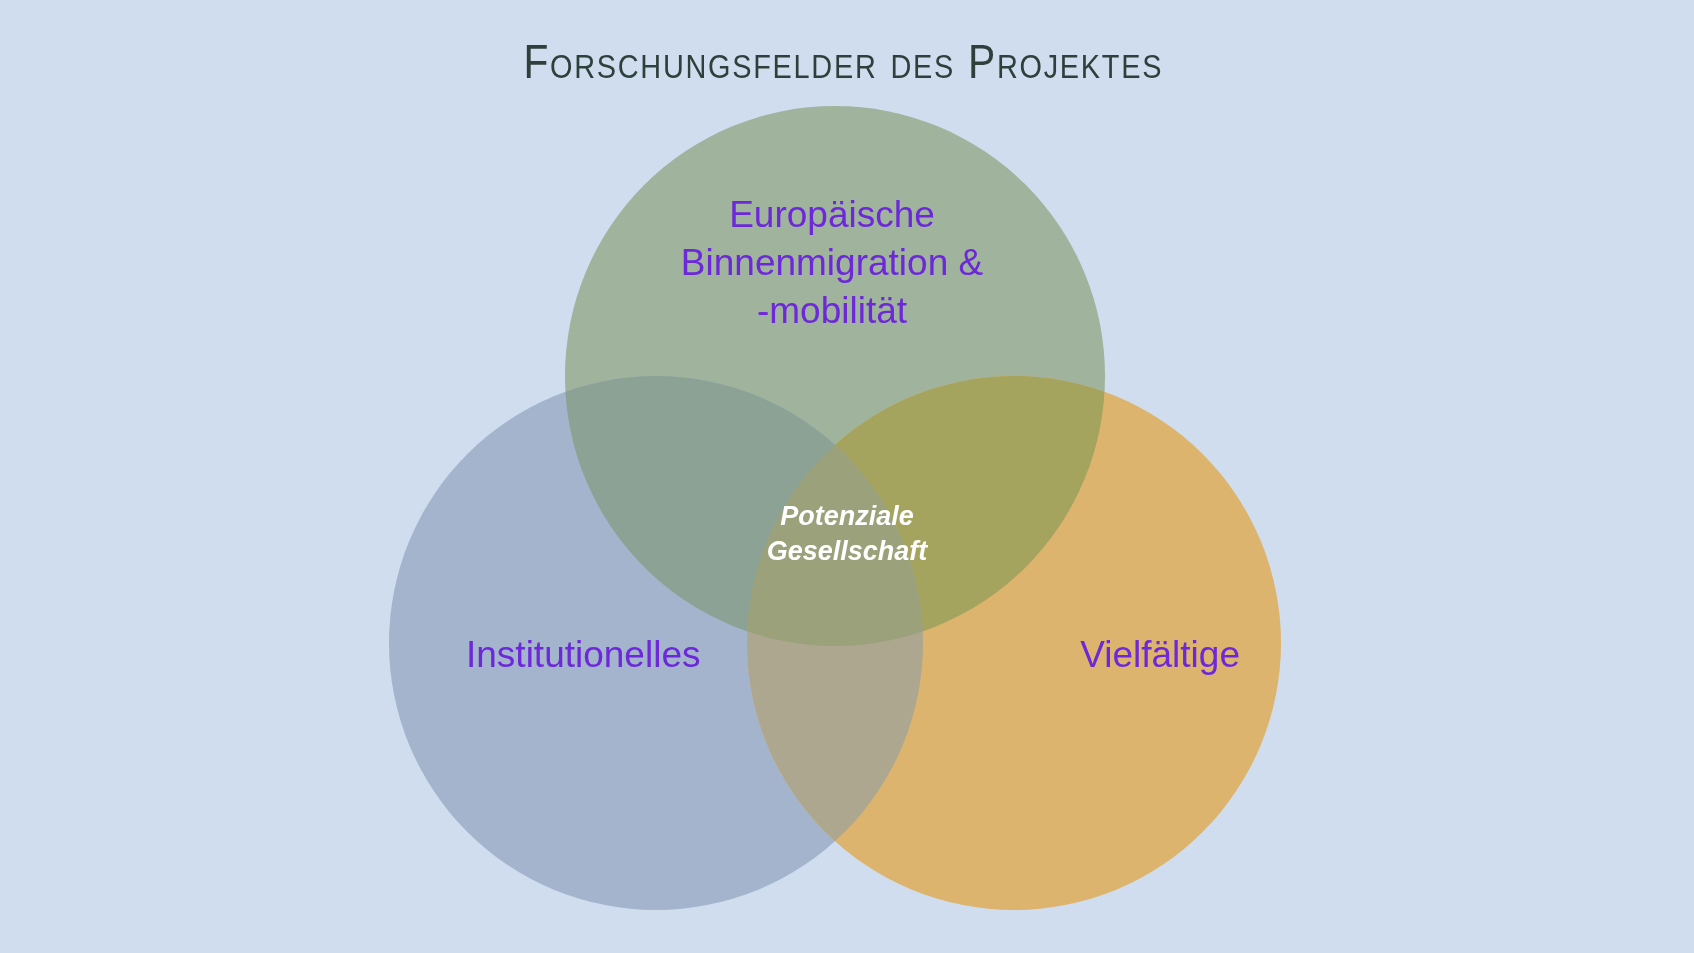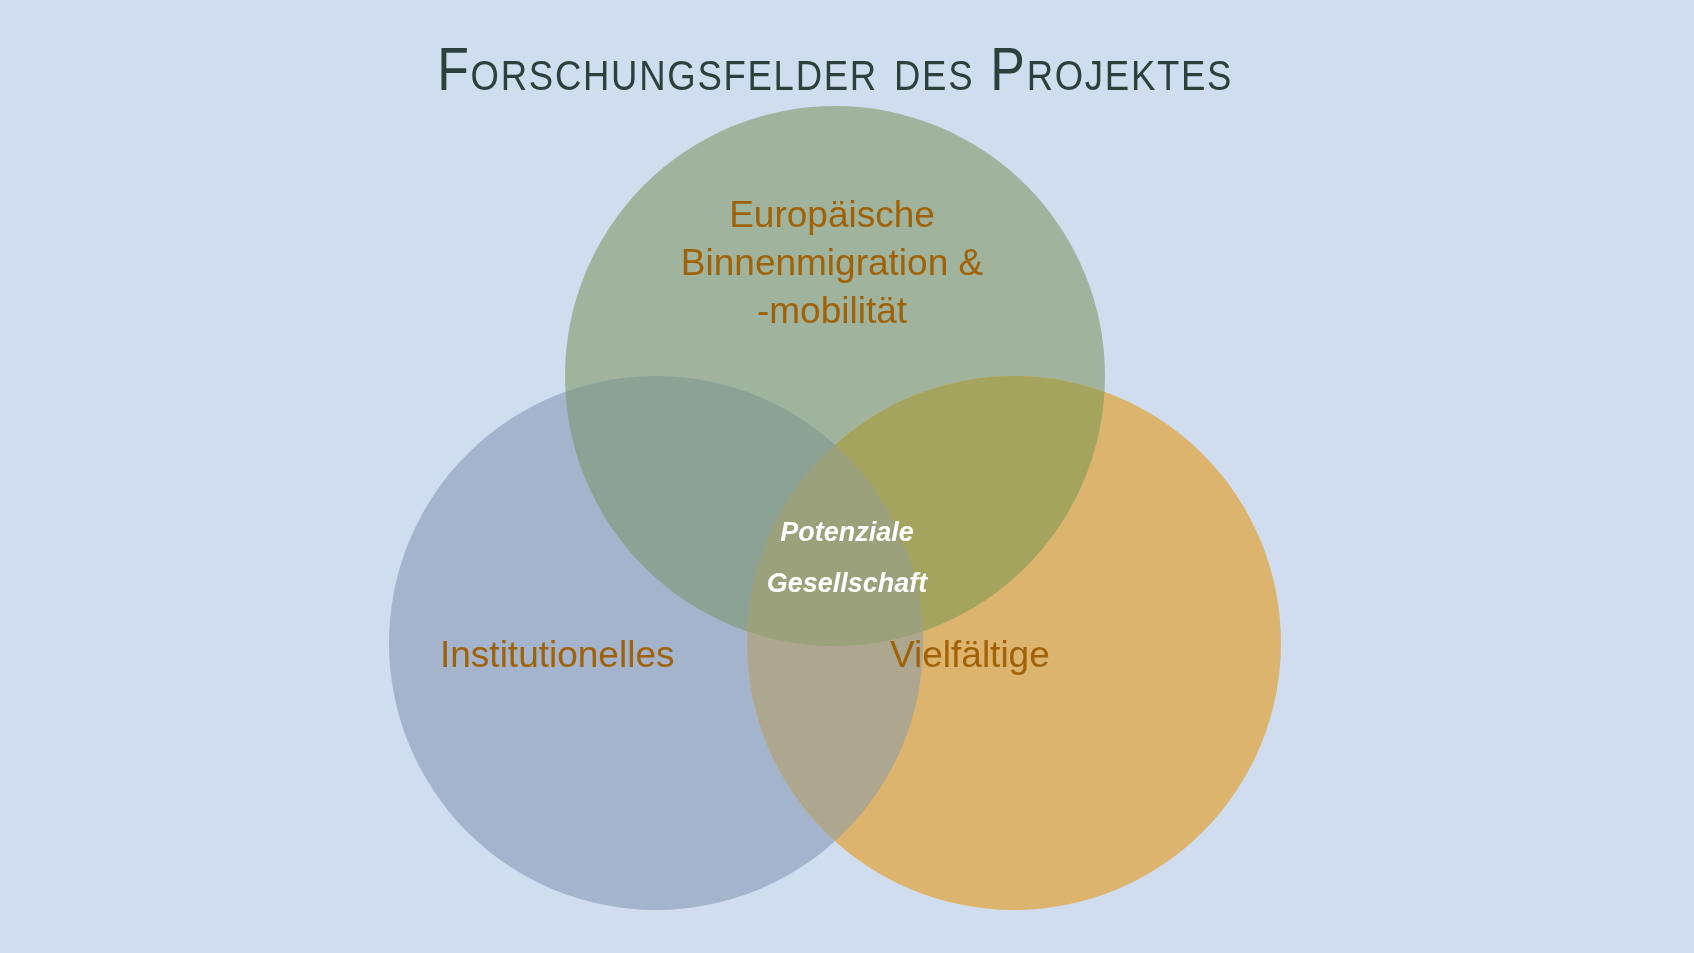--- a/index.html
+++ b/index.html
@@ -14,54 +14,55 @@
     position: absolute;
     left: 0; top: 0;
     width: 1694px; height: 953px;
   }
   .slide-title {
     position: absolute;
     top: 34px;
     left: 0;
     width: 1670px;
     text-align: center;
-    font-size: 61px;
+    font-size: 48px;
     font-variant: small-caps;
     letter-spacing: 2px;
     font-weight: 400;
     white-space: nowrap;
+    padding-left: 8px;
   }
   .slide-title .condense {
     display: inline-block;
     transform: scaleX(0.85);
     transform-origin: center;
   }
   .circle-label {
     position: absolute;
-    color: #a16207;
+    color: #6d28d9;
     font-size: 37px;
     line-height: 48px;
     white-space: nowrap;
   }
   .circle-label span { display: block; }
   .label-top   { left: 632px; top: 191px; width: 400px; text-align: center; }
-  .label-left  { left: 440px; top: 631px; text-align: center; }
-  .label-right { left: 890px; top: 631px; width: 350px; text-align: left; }
+  .label-left  { left: 466px; top: 631px; text-align: center; }
+  .label-right { left: 890px; top: 631px; width: 350px; text-align: right; }
   .center-label {
     position: absolute;
     left: 697px; top: 499px; width: 300px;
     text-align: center;
     color: #ffffff;
     font-size: 27px;
     line-height: 35px;
     font-style: italic;
     font-weight: 700;
     white-space: nowrap;
   }
-  .center-label span { display: block; margin-top: 16px; }
+  .center-label span { display: block; }
 </style>
 </head>
 <body>
 
 <div id="slide" style="background-color: rgb(207, 221, 238);">
 
   <svg id="venn-svg" viewBox="0 0 1694 953" xmlns="http://www.w3.org/2000/svg">
     <defs>
       <clipPath id="clip-blue">
           <circle cx="656" cy="643" r="267"></circle>

